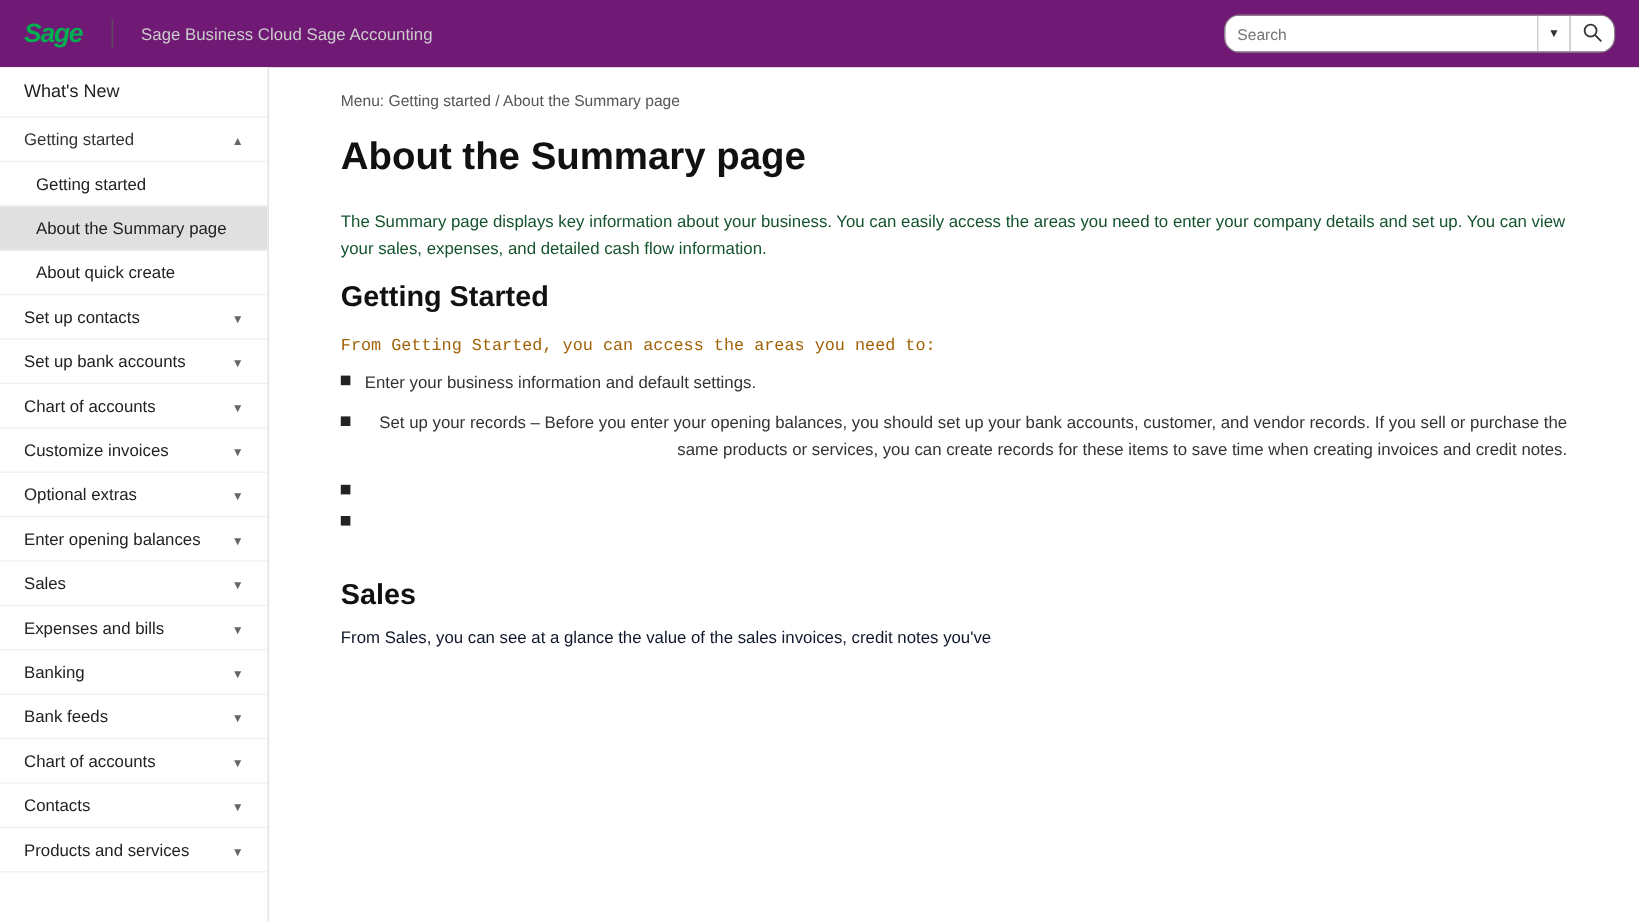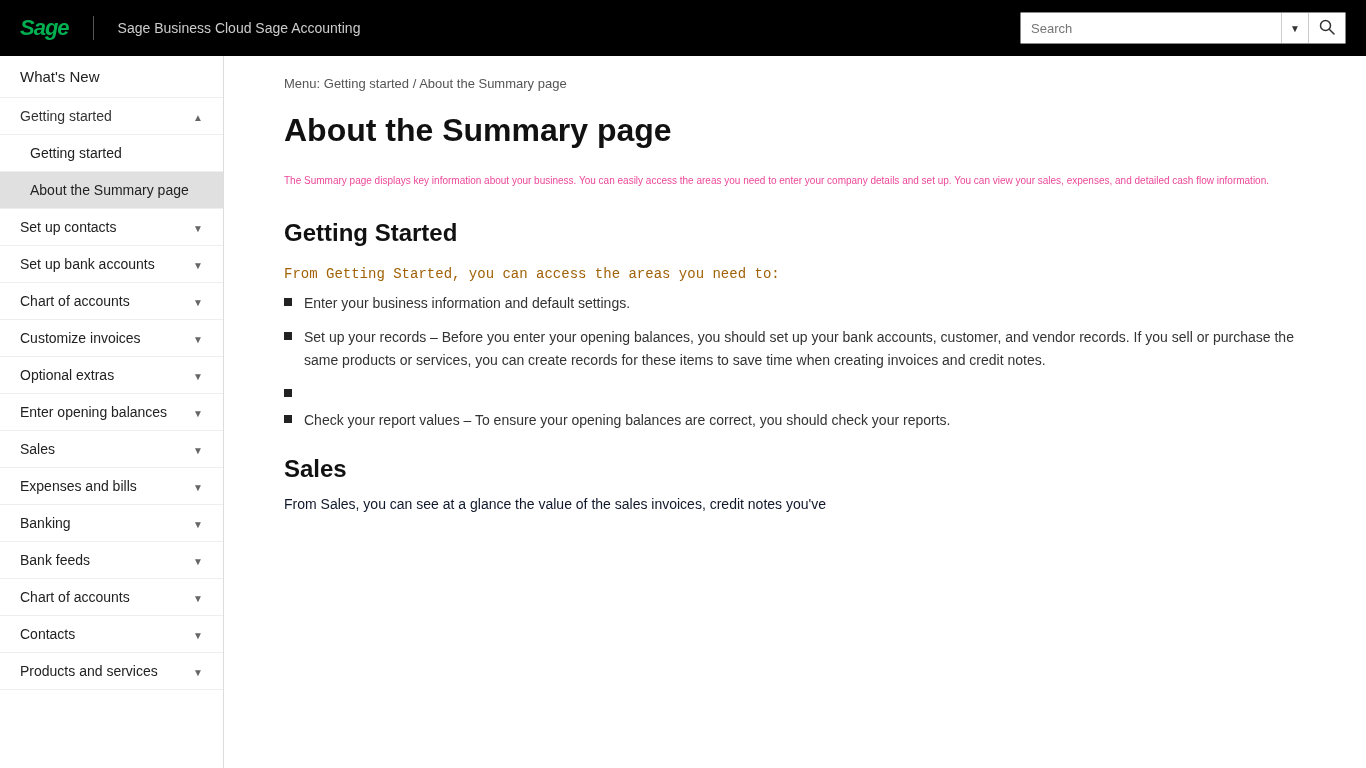--- a/index.html
+++ b/index.html
@@ -1,20 +1,20 @@
 <!DOCTYPE html>
 <html><head>
   <meta charset="utf-8">
   <style>
     * { box-sizing: border-box; margin: 0; padding: 0; }
     body { font-family: Arial, sans-serif; font-size: 14px; color: #333; display: flex; flex-direction: column; height: 768px; overflow: hidden; }
 
     
     .header {
-      background: #000000;
+      background: #701a75;
       height: 56px;
       display: flex;
       align-items: center;
       padding: 0 20px;
       flex-shrink: 0;
     }
     .header-logo {
       display: flex;
       align-items: center;
       gap: 12px;
@@ -34,21 +34,21 @@
     }
     .header-title {
       color: #ccc;
       font-size: 14px;
     }
     .header-search {
       margin-left: auto;
       display: flex;
       align-items: flex-end;
       border: 1px solid #888;
-      border-radius: 1px;
+      border-radius: 13px;
       overflow: hidden;
       height: 32px;
     }
     .header-search input {
       background: #fff;
       border: none;
       outline: none;
       padding: 0 10px;
       font-size: 13px;
       width: 260px;
@@ -144,42 +144,43 @@
     }
     .breadcrumb a { color: #555; text-decoration: none; }
     .page-title {
       font-size: 32px;
       font-weight: bold;
       color: #111;
       margin-bottom: 24px;
       line-height: 1.2;
     }
     .intro-text {
-      font-size: 10px;
+      font-size: 14px;
       line-height: 1.6;
-      color: #ec4899;
-      margin-bottom: 30px;
+      color: #14532d;
+      margin-bottom: 16px;
     }
     .section-title {
       font-size: 24px;
       font-weight: bold;
       color: #111;
       margin-bottom: 16px;
     }
     .section-intro {
       font-size: 14px;
       line-height: 1.6;
       color: #a16207;
       margin-bottom: 6px;
       font-family: Liberation Mono, monospace;
     }
     .bullet-list {
       list-style: none;
       padding: 0;
-      margin-bottom: 24px;
+      margin-bottom: 44px;
+      text-align: right;
     }
     .bullet-list li {
       display: flex;
       align-items: flex-start;
       gap: 12px;
       margin-bottom: 12px;
       font-size: 14px;
       line-height: 1.6;
       color: #333;
     }
@@ -242,20 +243,23 @@
       <span>Getting started</span>
       <span class="chevron-up"></span>
     </div>
 
     <div class="sidebar-item sub-level">
       <span>Getting started</span>
     </div>
     <div class="sidebar-item sub-level highlighted">
       <span>About the Summary page</span>
     </div>
+    <div class="sidebar-item sub-level">
+      <span>About quick create</span>
+    </div>
 
     <div class="sidebar-item top-level">
       <span>Set up contacts</span>
       <span class="chevron-down"></span>
     </div>
     <div class="sidebar-item top-level">
       <span>Set up bank accounts</span>
       <span class="chevron-down"></span>
     </div>
     <div class="sidebar-item top-level">
@@ -327,21 +331,20 @@
       </li>
       <li>
         <span class="bullet-square"></span>
         <span>Set up your records – Before you enter your opening balances, you should set up your bank accounts, customer, and vendor records. If you sell or purchase the same products or services, you can create records for these items to save time when creating invoices and credit notes.</span>
       </li>
       <li>
         <span class="bullet-square"></span>
       </li>
       <li>
         <span class="bullet-square"></span>
-        <span>Check your report values – To ensure your opening balances are correct, you should check your reports.</span>
       </li>
     </ul>
 
     <h2 class="sales-section-title">Sales</h2>
     <p class="sales-intro">From Sales, you can see at a glance the value of the sales invoices, credit notes you've</p>
   </main>
 
 </div>
 
 </body></html>

